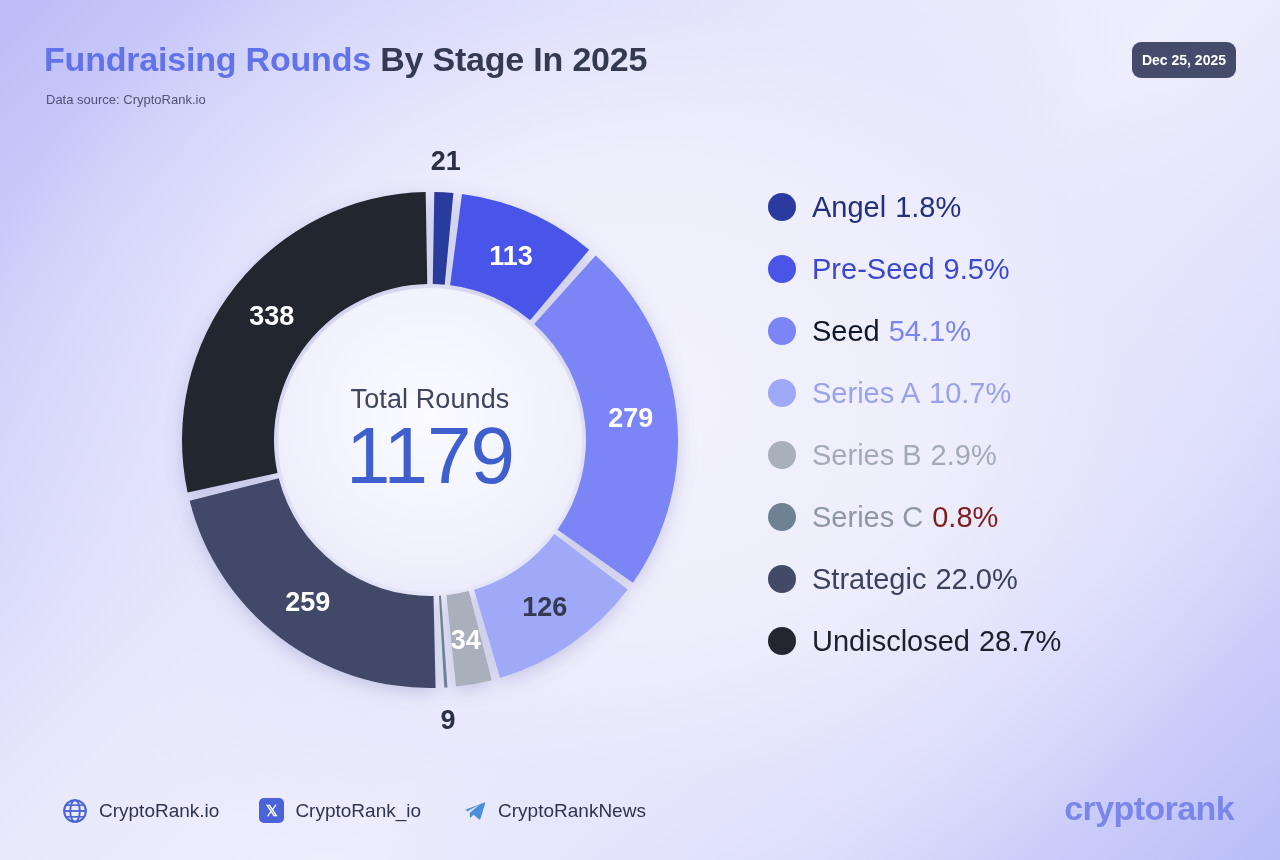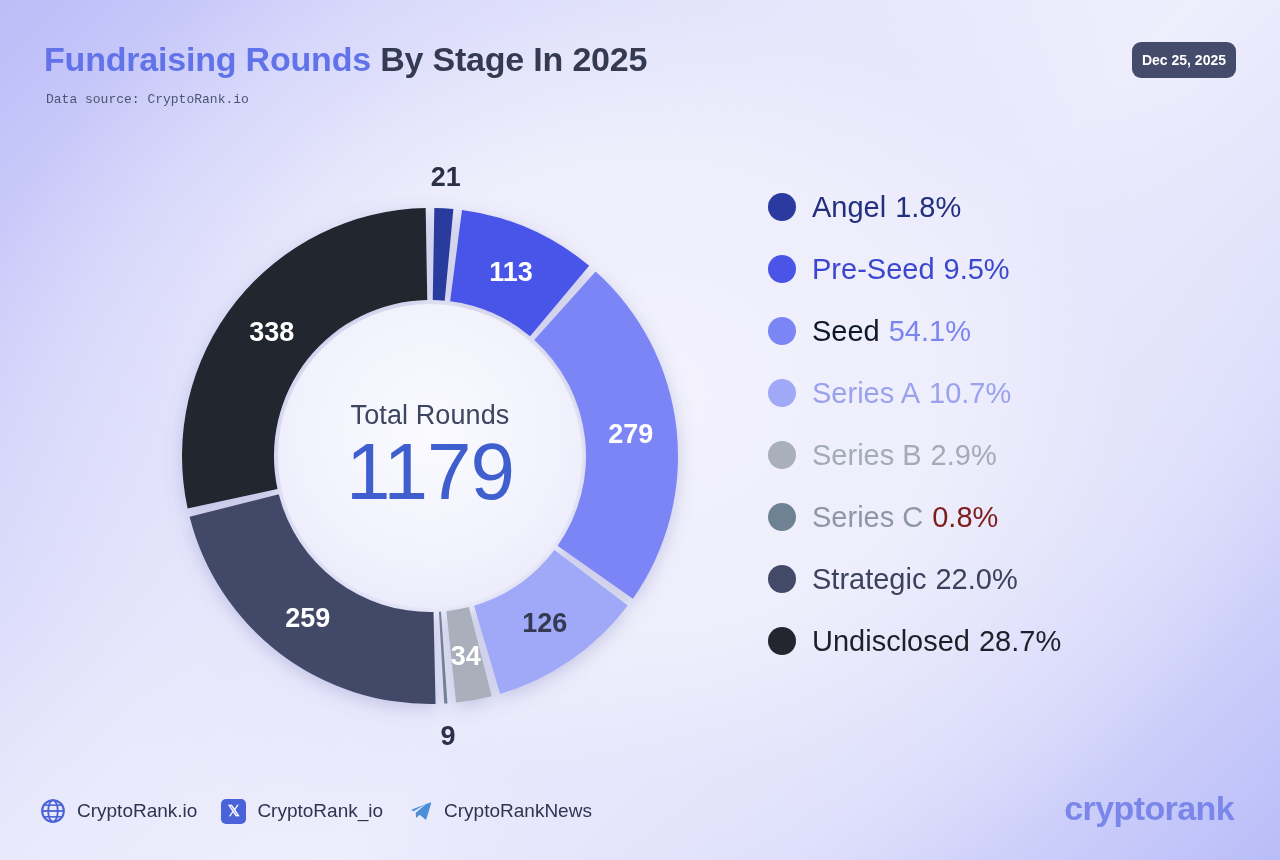--- a/index.html
+++ b/index.html
@@ -17,32 +17,32 @@
   
   .title {
     position:absolute; left:44px; top:40px;
     font-size:34px; font-weight:bold; letter-spacing:-0.2px;
     white-space:nowrap;
   }
   .title .accent { color:#6272e8; }
   .title .plain  { color:#343a52;text-align:right; }
   .subtitle {
     position:absolute; left:46px; top:92px;
-    font-size:13px; color:#4d5473; font-weight:normal;font-family:Liberation Mono, monospace;
+    font-size:13px; color:#4d5473; font-weight:normal;
   }
   .date-badge {
     position:absolute; right:44px; top:42px;
     background:#444b6b; color:#ffffff;
     font-size:14px; font-weight:bold;
     padding:10px 10px; border-radius:9px;
     white-space:nowrap;
   }
 
   
-  .chart-wrap { position:absolute; left:110px; top:136px; width:640px; height:640px; }
+  .chart-wrap { position:absolute; left:110px; top:120px; width:640px; height:640px; }
   .donut-svg { position:absolute; left:0; top:0; width:640px; height:640px; overflow:visible; }
   .center-block {
     position:absolute; left:50%; top:50%; transform:translate(-50%,-50%);
     text-align:center; width:300px; pointer-events:none;
   }
   .center-label { font-size:27px; color:#3d4560; letter-spacing:0.1px; }
   .center-value { font-size:80px; color:#3f5fcf; font-weight:normal; line-height:0.98; margin-top:2px; letter-spacing:-1px; }
 
   .slice-label { font-size:27px; font-weight:bold; }
   .slice-label.inside-light { fill:#ffffff; }
@@ -50,21 +50,21 @@
   .slice-label.outside      { fill:#2b3046; }
 
   
   .legend { position:absolute; left:768px; top:176px; width:460px; }
   .legend-row { display:flex; align-items:center; height:62px; }
   .legend-dot { width:28px; height:28px; border-radius:50%; flex:0 0 28px; margin-right:16px; }
   .legend-name { font-size:29px; font-weight:normal; margin-right:9px; white-space:nowrap; }
   .legend-pct  { font-size:29px; font-weight:normal; white-space:nowrap; }
 
   
-  .footer { position:absolute; left:40px; bottom:36px; display:flex; align-items:center; gap:24px; }
+  .footer { position:absolute; left:62px; bottom:36px; display:flex; align-items:flex-start; gap:40px; }
   .footer-item { display:flex; align-items:center; gap:11px; }
   .footer-text { font-size:19px; color:#2f3450; white-space:nowrap; }
   .ico { width:26px; height:26px; display:block; flex:0 0 26px; }
   .x-badge {
     width:25px; height:25px; border-radius:5px; background:#4a63d8;
     display:flex; align-items:center; justify-content:center;
     color:#fff; font-size:15px; font-weight:bold; font-family:"Liberation Serif",serif;
     flex:0 0 25px;
   }
   .brand {

